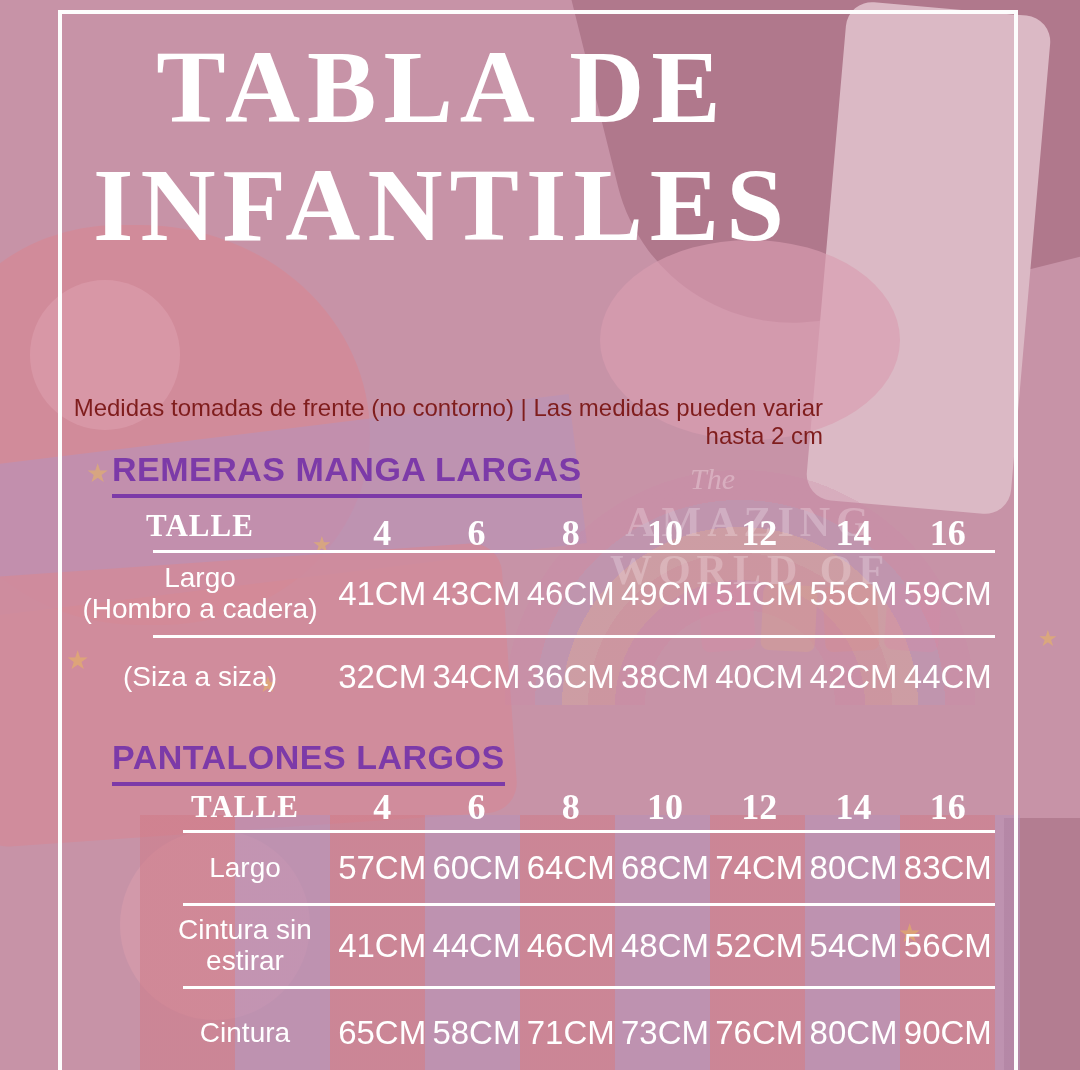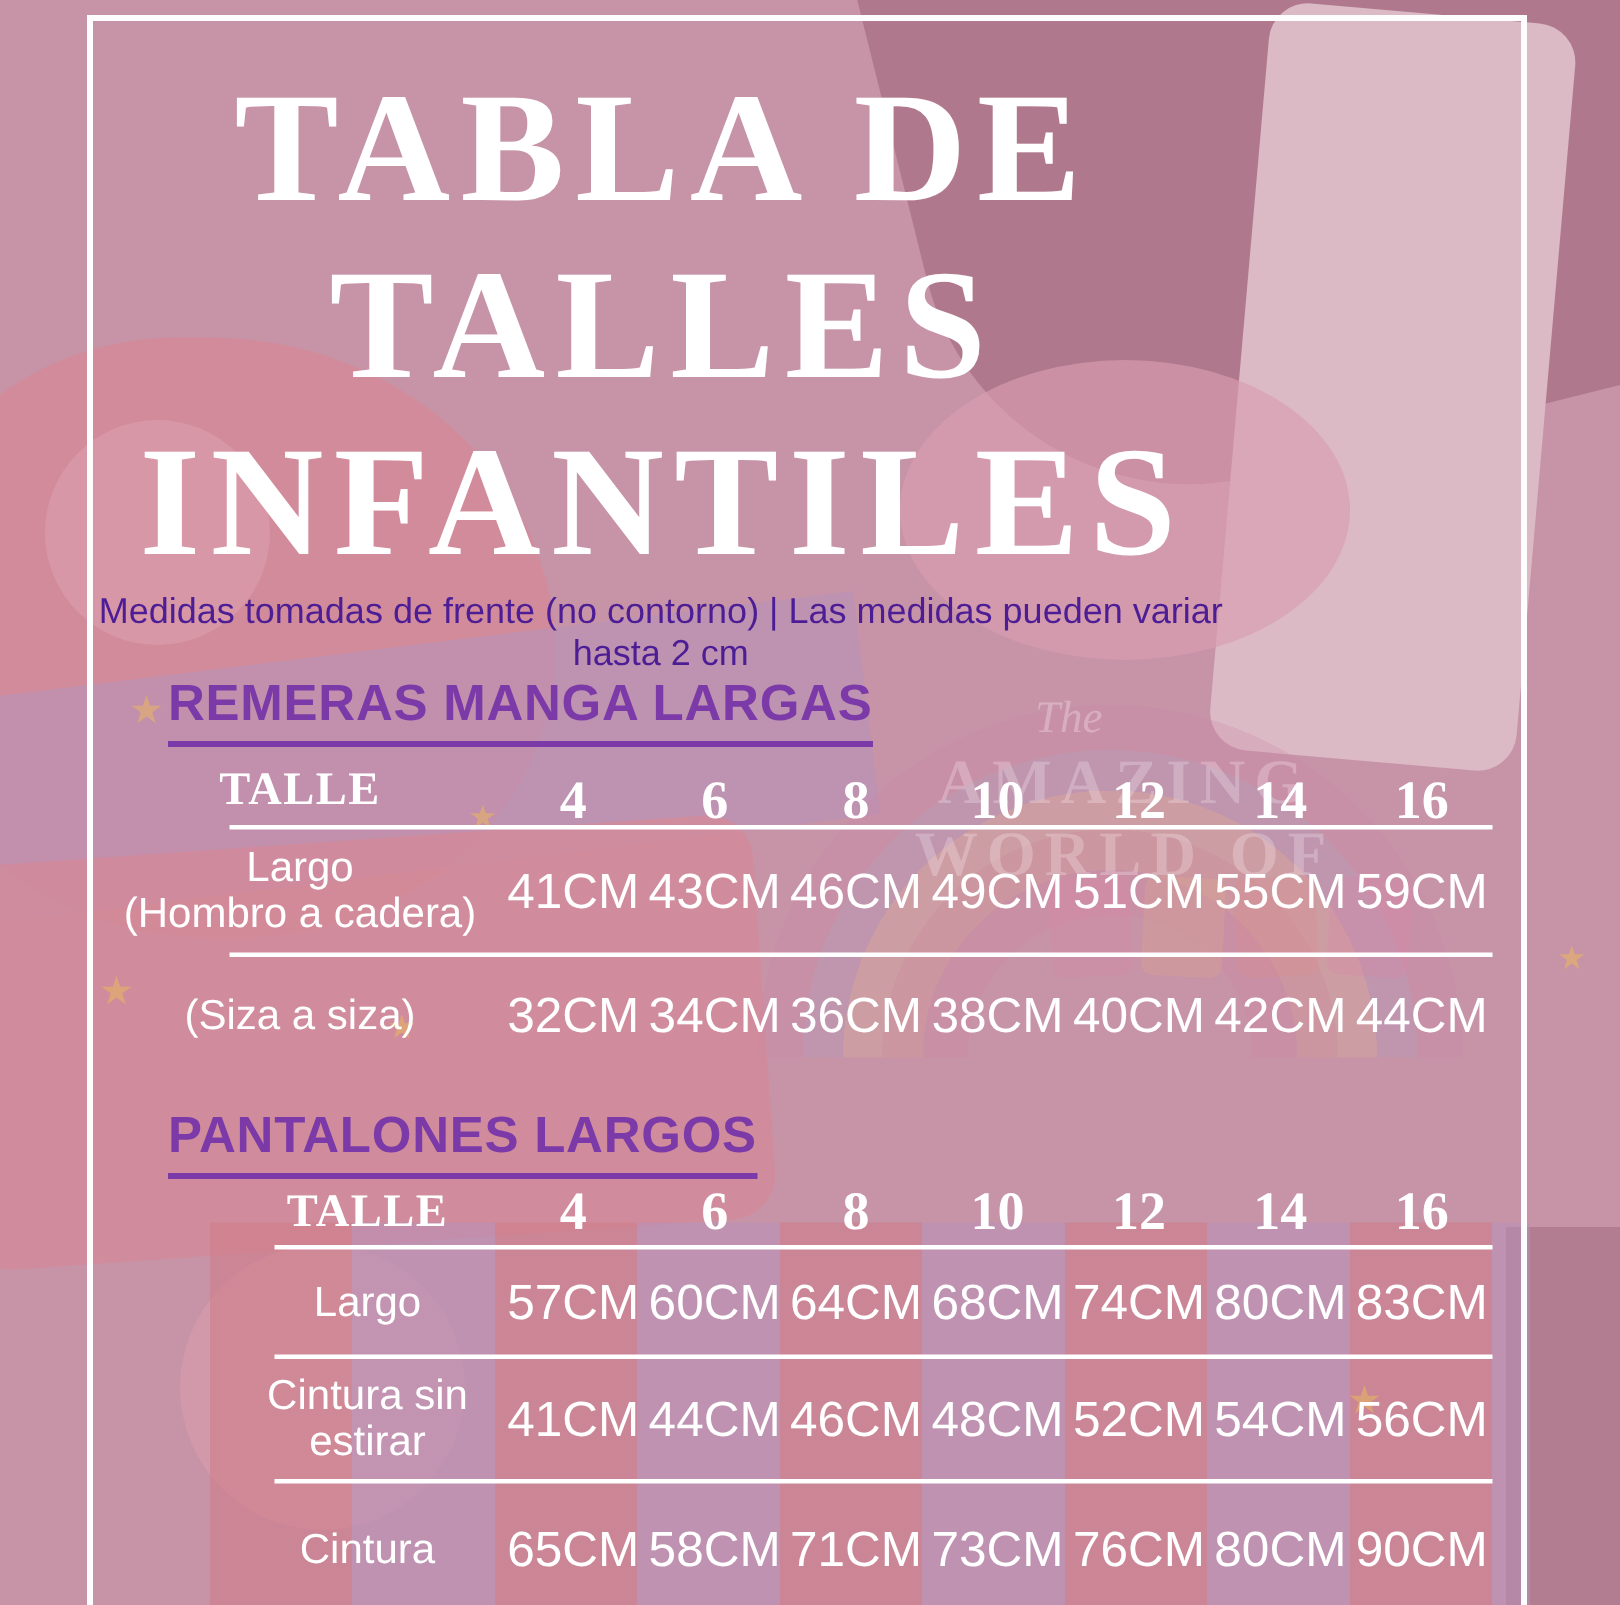--- a/index.html
+++ b/index.html
@@ -38,25 +38,25 @@
   .ph-the{left:690px;top:462px;font-family:"Liberation Serif",serif;font-style:italic;font-size:30px;color:rgba(255,246,250,.3);}
   .ph-amazing{left:540px;top:498px;width:420px;text-align:center;font-family:"Liberation Serif",serif;
     font-weight:bold;font-size:42px;letter-spacing:6px;color:rgba(255,246,250,.26);}
   .star{color:rgba(233,184,92,.55);font-size:26px;}
 
   
   .frame{position:absolute;left:58px;top:10px;width:960px;height:1100px;
     border:4px solid #fdfdfd;box-sizing:border-box;pointer-events:none;}
 
   
-  .title{position:absolute;left:58px;top:40px;width:768px;text-align:center;
+  .title{position:absolute;left:58px;top:28px;width:768px;text-align:center;
     font-family:"Liberation Serif","DejaVu Serif",serif;font-weight:700;color:#ffffff;}
   .title span{display:block;font-size:104px;line-height:118px;letter-spacing:7px;}
-  .subtitle{position:absolute;left:58px;top:394px;width:765px;text-align:center;
-    font-size:24px;color:#4c1d95;}
+  .subtitle{position:absolute;left:58px;top:394px;width:765px;text-align:right;
+    font-size:24px;color:#7f1d1d;}
 
   
   .sec-h{position:absolute;left:112px;display:inline-block;
     font-size:34px;font-weight:800;letter-spacing:.5px;color:#7c3aa8;
     border-bottom:4px solid #7c3aa8;padding-bottom:5px;}
   .sec-h.remeras{top:450px;}
   .sec-h.pantalones{top:738px;}
 
   
   .t{position:absolute;left:65px;width:930px;color:#fff;}
@@ -113,21 +113,20 @@
     <div class="star" style="left:66px;top:645px;">★</div>
     <div class="star" style="left:258px;top:672px;font-size:22px;">★</div>
     <div class="star" style="left:898px;top:918px;">★</div>
     <div class="star" style="left:1038px;top:626px;font-size:22px;">★</div>
   </div>
 
   <div class="frame"></div>
 
   <h1 class="title" style="margin:0;">
     <span>TABLA DE</span>
-    <span>TALLES</span>
     <span>INFANTILES</span>
   </h1>
 
   <p class="subtitle" style="margin:0;">Medidas tomadas de frente (no contorno) | Las medidas pueden variar hasta 2 cm</p>
 
   <h2 class="sec-h remeras" style="margin:0;">REMERAS MANGA LARGAS</h2>
 
   <div class="t t1">
     <div class="trow thead">
       <div class="talle">TALLE</div>

